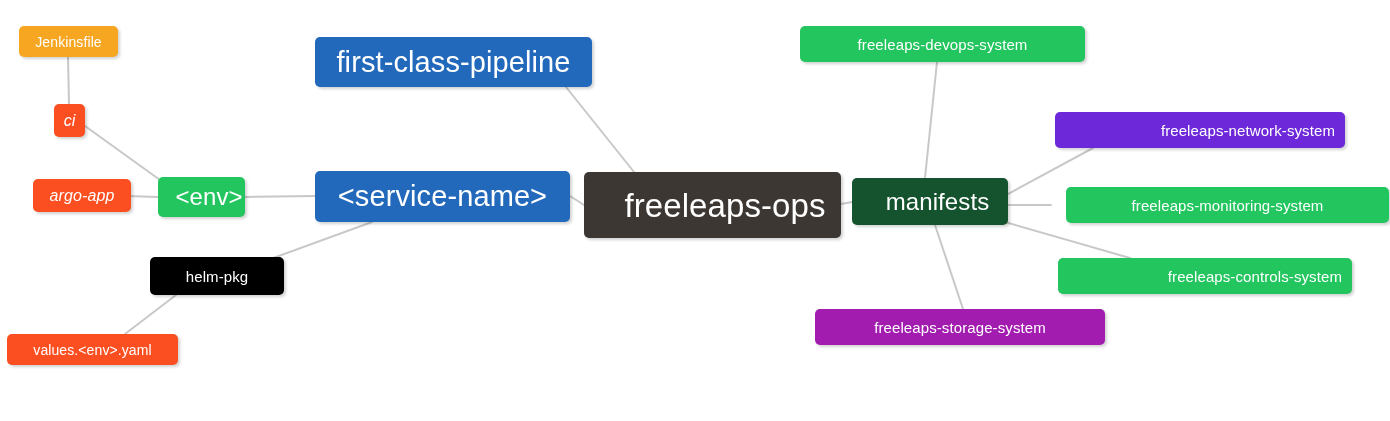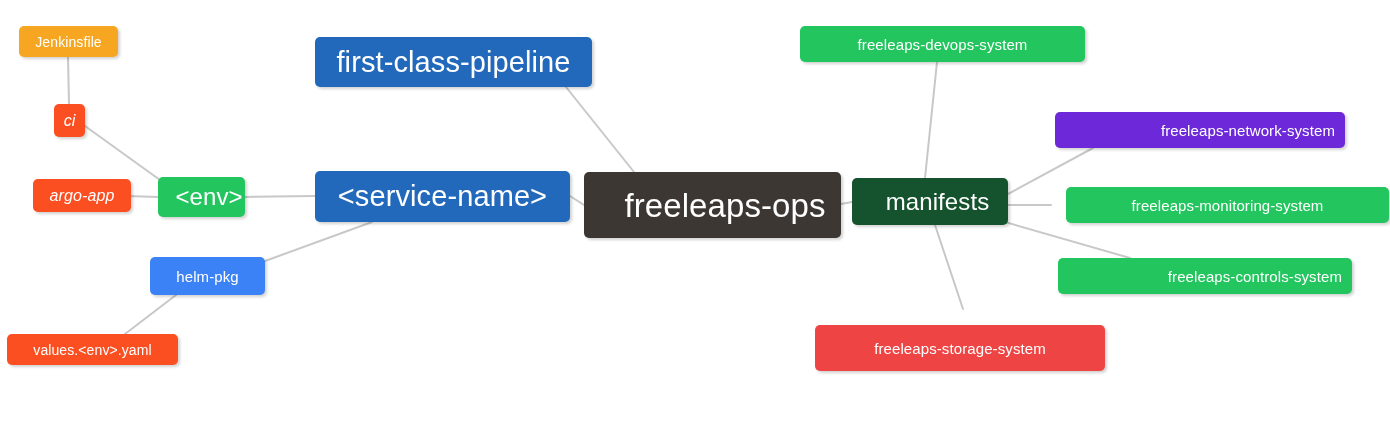--- a/index.html
+++ b/index.html
@@ -82,21 +82,21 @@
       </div>
       <div class="node tier-major" style="left: 315px; top: 37px; width: 277px; height: 50px; background: rgb(34, 105, 188);">
         <span class="node-label">first-class-pipeline</span>
       </div>
       <div class="node tier-mid" style="left: 852px; top: 178px; width: 156px; height: 47px; background: #14532d;">
         <span class="node-label">manifests</span>
       </div>
       <div class="node tier-mid" style="left: 158px; top: 177px; width: 87px; height: 40px; background: rgb(34, 197, 94);">
         <span class="node-label">&lt;env&gt;</span>
       </div>
-      <div class="node tier-leaf" style="left: 150px; top: 257px; width: 115px; height: 38px; background: #3b82f6;">
+      <div class="node tier-leaf" style="left: 150px; top: 257px; width: 134px; height: 38px; background: #000000;">
         <span class="node-label">helm-pkg</span>
       </div>
       <div class="node tier-small" style="left: 33px; top: 179px; width: 98px; height: 33px; background: rgb(251, 79, 33);">
         <span class="node-label">argo-app</span>
       </div>
       <div class="node tier-small" style="left: 54px; top: 104px; width: 31px; height: 33px; background: rgb(251, 79, 33);">
         <span class="node-label">ci</span>
       </div>
       <div class="node tier-tiny" style="left: 19px; top: 26px; width: 99px; height: 31px; background: rgb(247, 166, 33);">
         <span class="node-label">Jenkinsfile</span>
@@ -109,17 +109,17 @@
       </div>
       <div class="node tier-leaf" style="left: 1055px; top: 112px; width: 290px; height: 36px; background: #6d28d9; justify-content: flex-end;">
         <span class="node-label">freeleaps-network-system</span>
       </div>
       <div class="node tier-leaf" style="left: 1051px; top: 187px; width: 323px; height: 36px; background: rgb(34, 197, 94); margin-left: 15px;">
         <span class="node-label">freeleaps-monitoring-system</span>
       </div>
       <div class="node tier-leaf" style="left: 1058px; top: 258px; width: 294px; height: 36px; background: rgb(34, 197, 94); justify-content: flex-end;">
         <span class="node-label">freeleaps-controls-system</span>
       </div>
-      <div class="node tier-leaf" style="left: 815px; top: 309px; width: 290px; height: 46px; background: #ef4444; margin-top: 16px;">
+      <div class="node tier-leaf" style="left: 815px; top: 309px; width: 290px; height: 36px; background: #a21caf;">
         <span class="node-label">freeleaps-storage-system</span>
       </div>
     </div>
 </div>
 
 </body></html>

